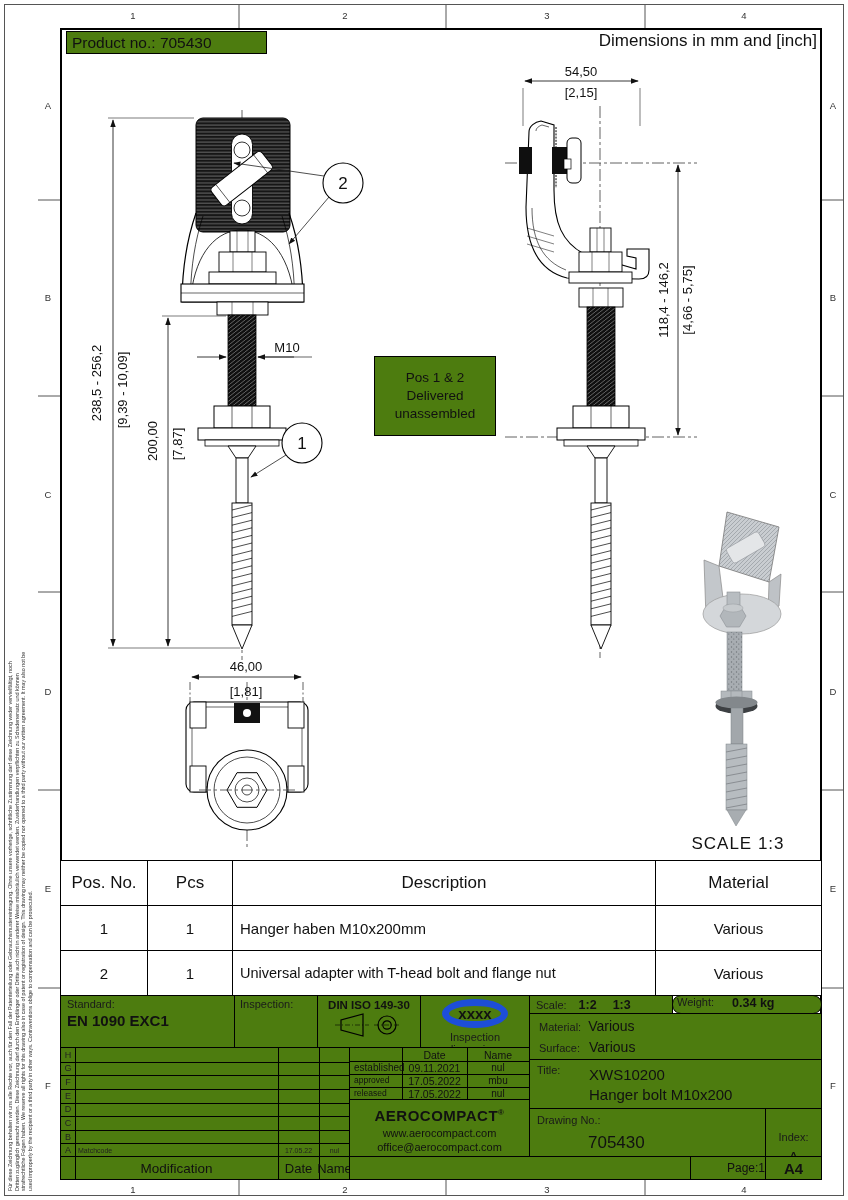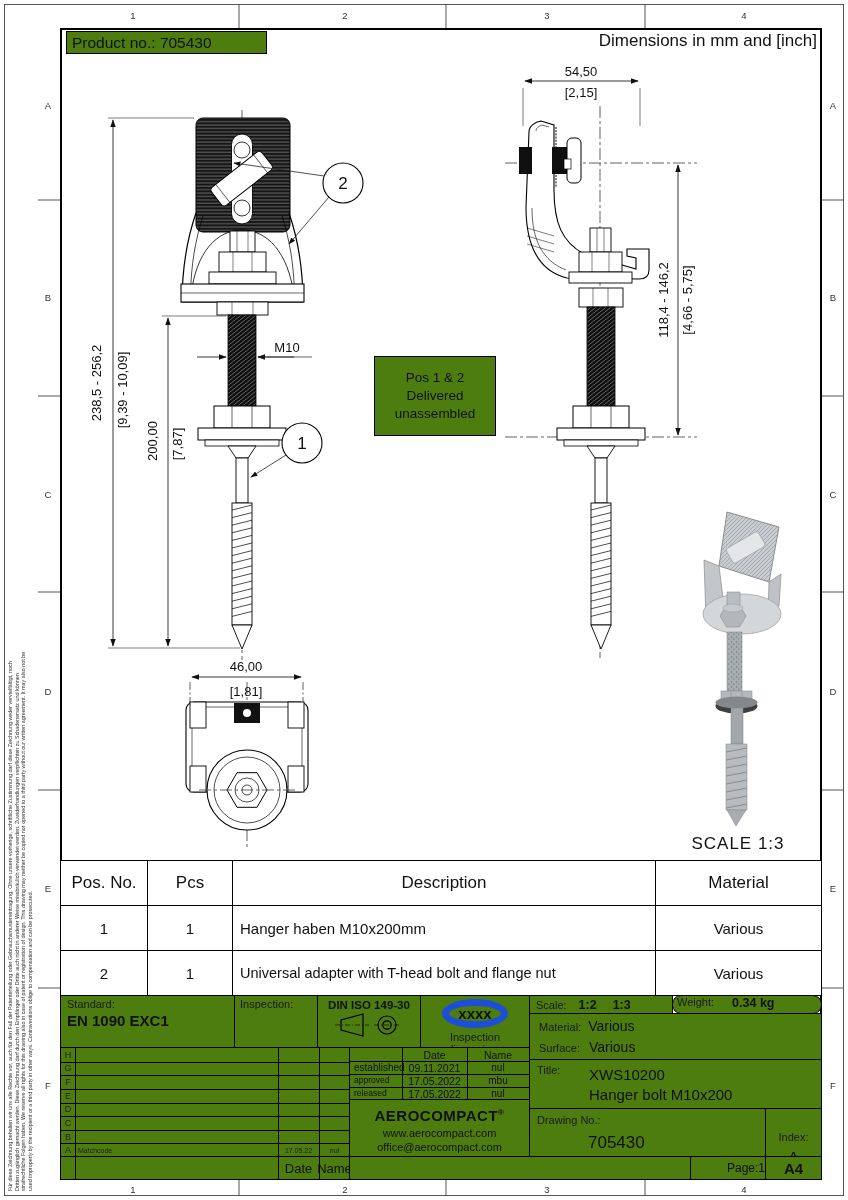--- a/index.html
+++ b/index.html
@@ -323,20 +323,21 @@
   <span class="rev-letter" style="top:95.4px;height:13.6px;">A</span>
   <span class="abs small7" style="left:17px;top:96px;height:13px;line-height:13px;">Matchcode</span>
   <span class="abs small7 ctr" style="left:217px;top:96px;width:41px;height:13px;">17.05.22</span>
   <span class="abs small7 ctr" style="left:258px;top:96px;width:31px;height:13px;">nul</span>
 </div>
 
 <div class="abs bx" style="left:60px;top:1156px;width:290px;height:24px;">
   <div class="vline" style="left:14px;"></div>
   <div class="vline" style="left:217px;"></div>
   <div class="vline" style="left:258px;"></div>
+  <span class="abs ctr" style="left:14px;width:203px;height:22px;font-size:13.5px;">Modification</span>
   <span class="abs ctr" style="left:217px;width:41px;height:22px;font-size:13px;">Date</span>
   <span class="abs ctr" style="left:258px;width:31px;height:22px;font-size:13px;">Name</span>
 </div>
 
 <div class="abs bx" style="left:349px;top:1047px;width:181px;height:53px;">
   <div class="vline" style="left:52px;"></div>
   <div class="vline" style="left:117px;"></div>
   <div class="hline" style="top:13px;"></div>
   <div class="hline" style="top:26px;"></div>
   <div class="hline" style="top:39px;"></div>

